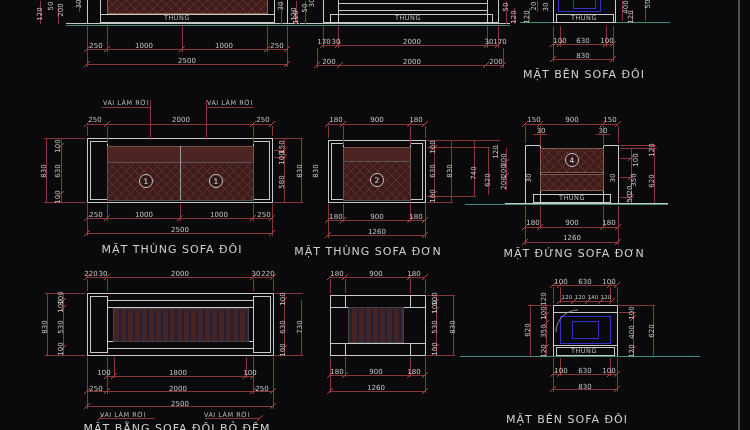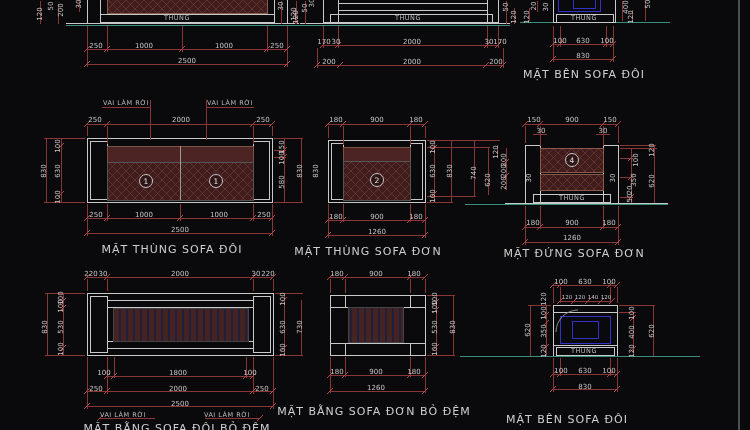--- a/index.html
+++ b/index.html
@@ -555,21 +555,20 @@
   <span class="dim" style="left:414px;top:274px">180</span>
   <span class="dimv" style="left:435px;top:299px">100</span>
   <span class="dimv" style="left:435px;top:307px">100</span>
   <span class="dimv" style="left:435px;top:327px">530</span>
   <span class="dimv" style="left:435px;top:349px">100</span>
   <span class="dimv" style="left:453px;top:327px">830</span>
   <span class="dim" style="left:337px;top:372px">180</span>
   <span class="dim" style="left:376px;top:372px">900</span>
   <span class="dim" style="left:414px;top:372px">180</span>
   <span class="dim" style="left:376px;top:388px">1260</span>
-  <span class="title" style="left:374px;top:406px">MẶT BẰNG SOFA ĐƠN BỎ ĐỆM</span>
 
   <span class="dim" style="left:561px;top:282px">100</span>
   <span class="dim" style="left:585px;top:282px">630</span>
   <span class="dim" style="left:609px;top:282px">100</span>
   <span class="dim" style="left:567px;top:298px;font-size:5.5px">120</span>
   <span class="dim" style="left:580px;top:298px;font-size:5.5px">120</span>
   <span class="dim" style="left:593px;top:298px;font-size:5.5px">140</span>
   <span class="dim" style="left:606px;top:298px;font-size:5.5px">120</span>
   <span class="ann" style="left:584px;top:351px">THÙNG</span>
   <span class="dimv" style="left:544px;top:299px">120</span>

